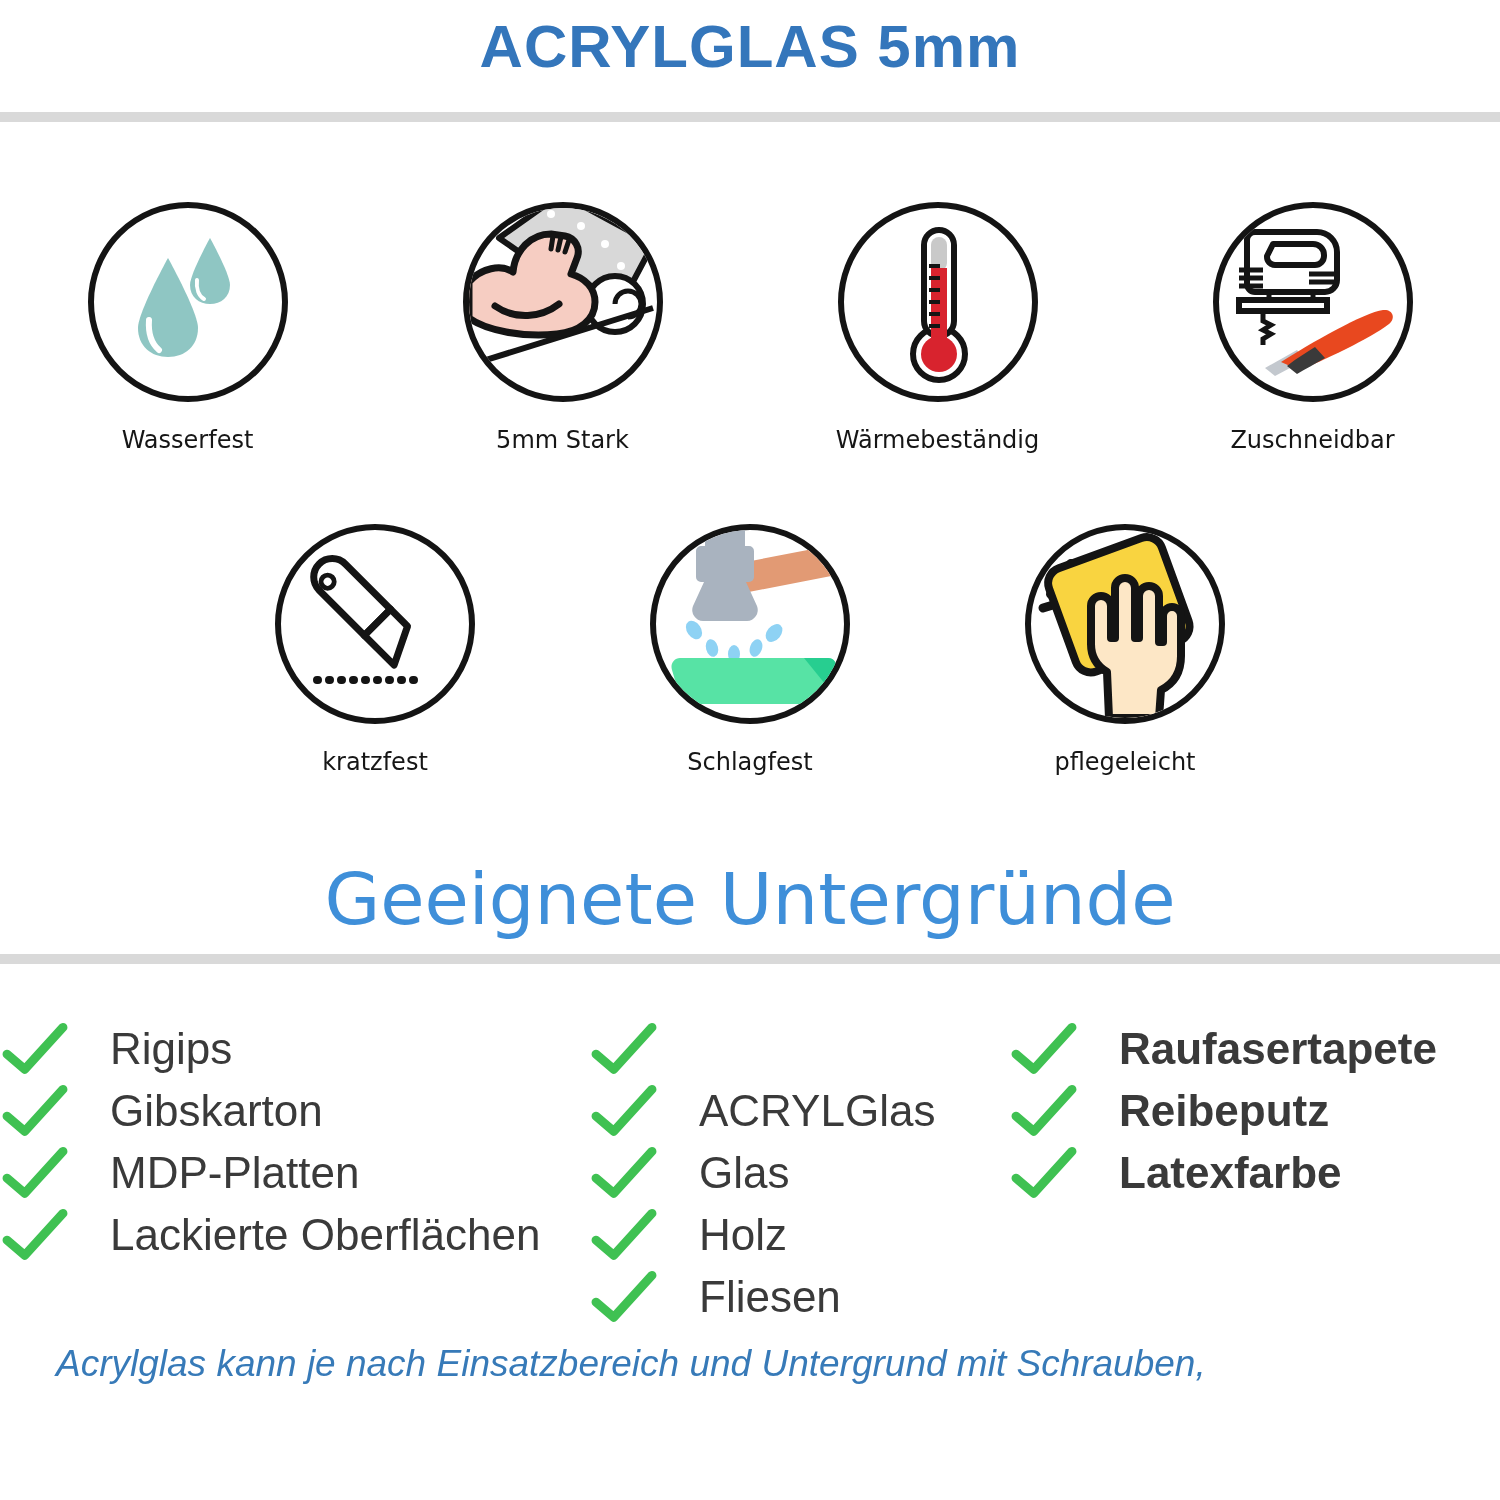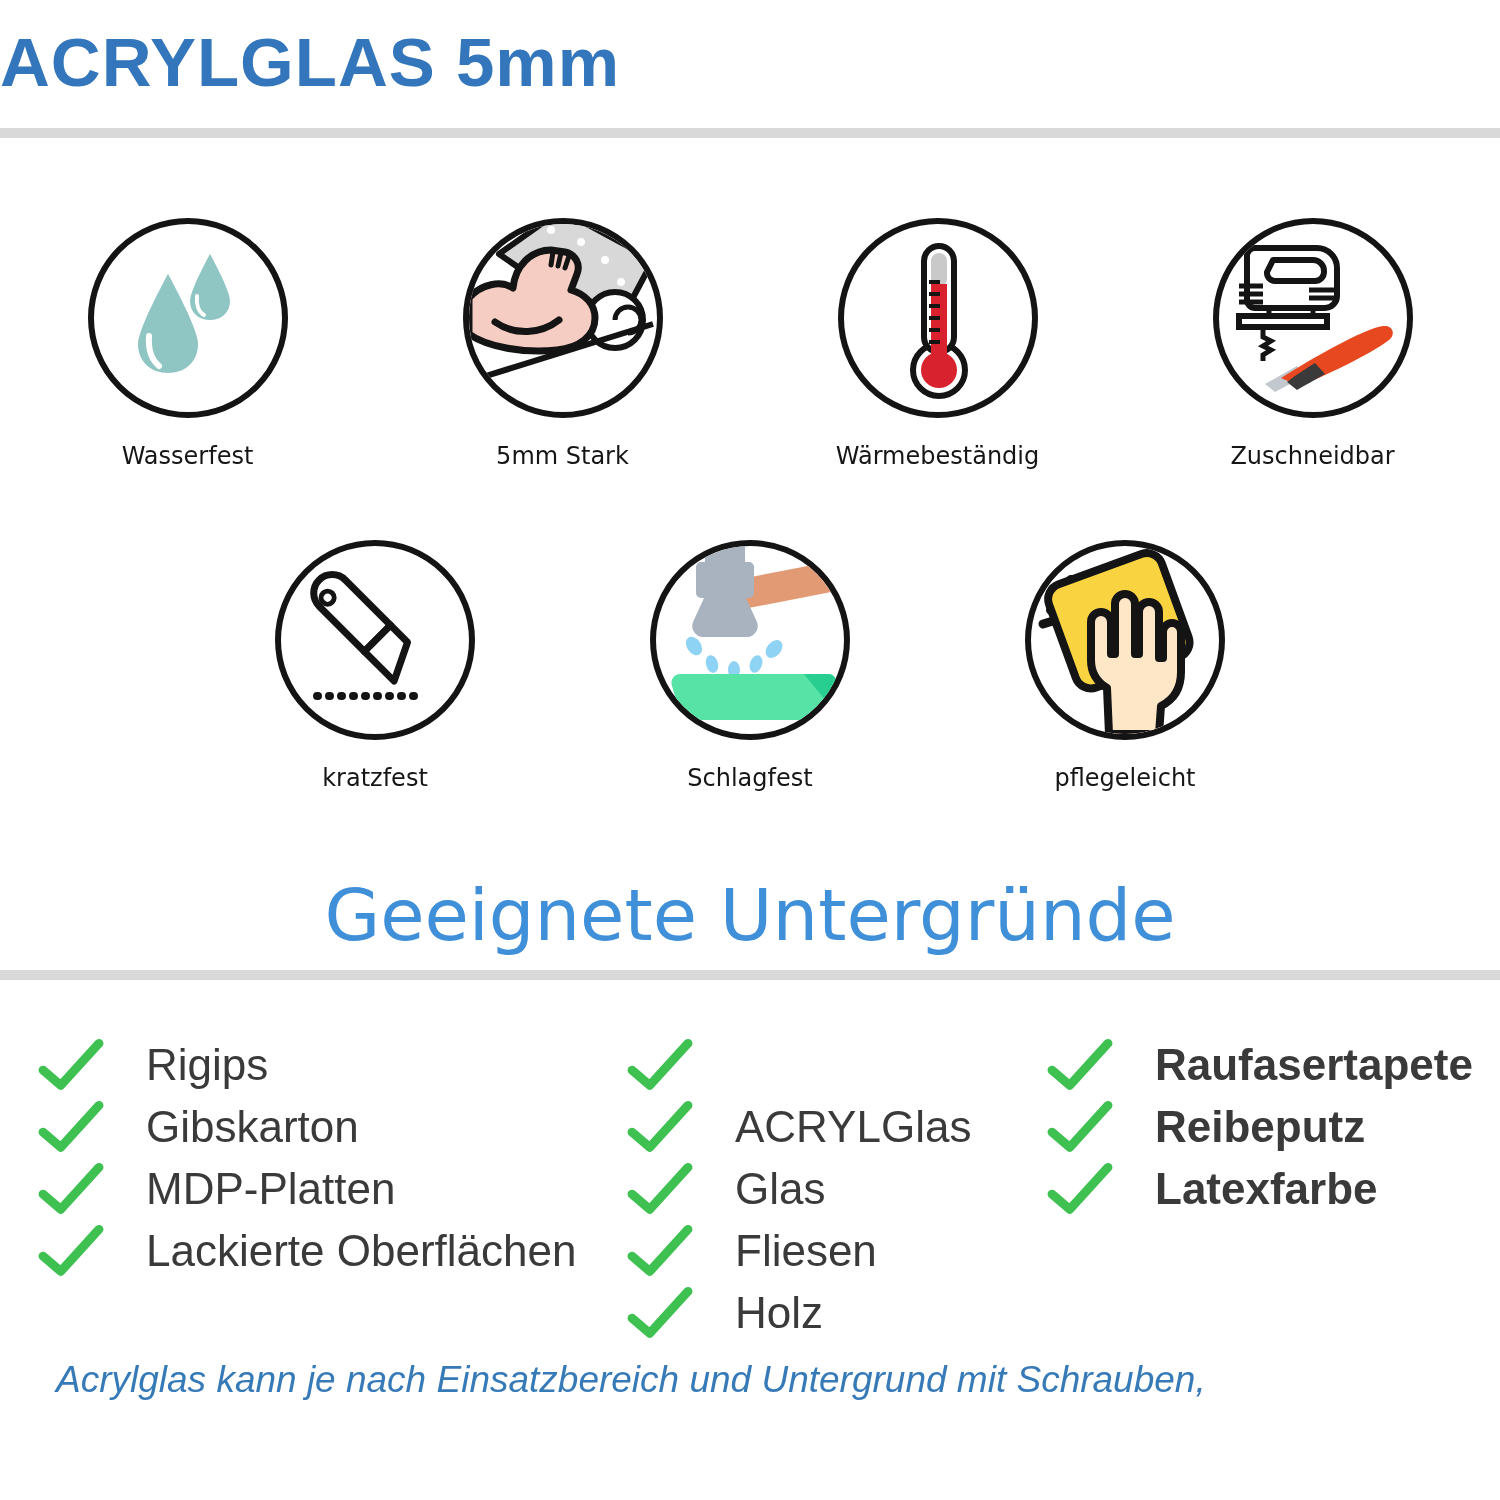--- a/index.html
+++ b/index.html
@@ -1,21 +1,21 @@
 <!DOCTYPE html>
 <html style="--c-title: #3476bb; --c-heading: #3f8fd9; --c-footer: #377ab8; --c-check: #3fc152; --c-divider: #d9d9d9; --c-text: #3a3a3a;"><head>
 <meta charset="utf-8">
 <style>
   html,body{margin:0;padding:0;background:#fff;}
   body{width:1500px;height:1500px;overflow:hidden;font-family:"Liberation Sans",sans-serif;}
 
   .page-title{
-    text-align:left;
-    padding-top:30px;
-    font-size:69px;
+    text-align:center;
+    padding-top:14px;
+    font-size:60px;
     font-weight:bold;
     letter-spacing:1px;
     line-height:66px;
     color:var(--c-title,#3476bb);
   }
   .divider{height:10px;background:var(--c-divider,#d9d9d9);}
   .divider.top{margin-top:32px;}
   .divider.mid{margin-top:20px;}
 
   .features-row{display:flex;justify-content:center;}
@@ -37,21 +37,21 @@
 
   .section-heading{
     margin-top:88px;
     text-align:center;
     font-family:"DejaVu Sans",sans-serif;
     font-size:72px;
     line-height:70px;
     color:var(--c-heading,#3f8fd9);
   }
 
-  .checklist{display:flex;margin-top:54px;padding-left:36px;}
+  .checklist{display:flex;margin-top:54px;}
   .check-col{display:flex;flex-direction:column;}
   .check-col.col1{width:589px;}
   .check-col.col2{width:420px;}
   .check-col.col3{flex:1;font-weight:bold;}
   .check-item{display:flex;align-items:center;height:62px;white-space:nowrap;}
   .check-item .tick{width:70px;flex:0 0 70px;margin-right:40px;}
   .check-item .tick svg{display:block;}
   .check-item .txt{
     font-size:44px;
     color:var(--c-text,#3a3a3a);
@@ -259,29 +259,29 @@
           </svg>
         </span>
       <span class="txt">Glas</span>
     </div>
     <div class="check-item">
       <span class="tick">
           <svg width="70" height="56" viewBox="0 0 52 44">
             <path d="M4,26 L18,38 L48,5" fill="none" stroke="#3fc152" stroke-width="7" stroke-linecap="round" stroke-linejoin="round"></path>
           </svg>
         </span>
+      <span class="txt">Holz</span>
+    </div>
+    <div class="check-item">
+      <span class="tick">
+          <svg width="70" height="56" viewBox="0 0 52 44">
+            <path d="M4,26 L18,38 L48,5" fill="none" stroke="#3fc152" stroke-width="7" stroke-linecap="round" stroke-linejoin="round"></path>
+          </svg>
+        </span>
       <span class="txt">Fliesen</span>
-    </div>
-    <div class="check-item">
-      <span class="tick">
-          <svg width="70" height="56" viewBox="0 0 52 44">
-            <path d="M4,26 L18,38 L48,5" fill="none" stroke="#3fc152" stroke-width="7" stroke-linecap="round" stroke-linejoin="round"></path>
-          </svg>
-        </span>
-      <span class="txt">Holz</span>
     </div>
   </div>
 
   <div class="check-col col3">
     <div class="check-item">
       <span class="tick">
           <svg width="70" height="56" viewBox="0 0 52 44">
             <path d="M4,26 L18,38 L48,5" fill="none" stroke="#3fc152" stroke-width="7" stroke-linecap="round" stroke-linejoin="round"></path>
           </svg>
         </span>

